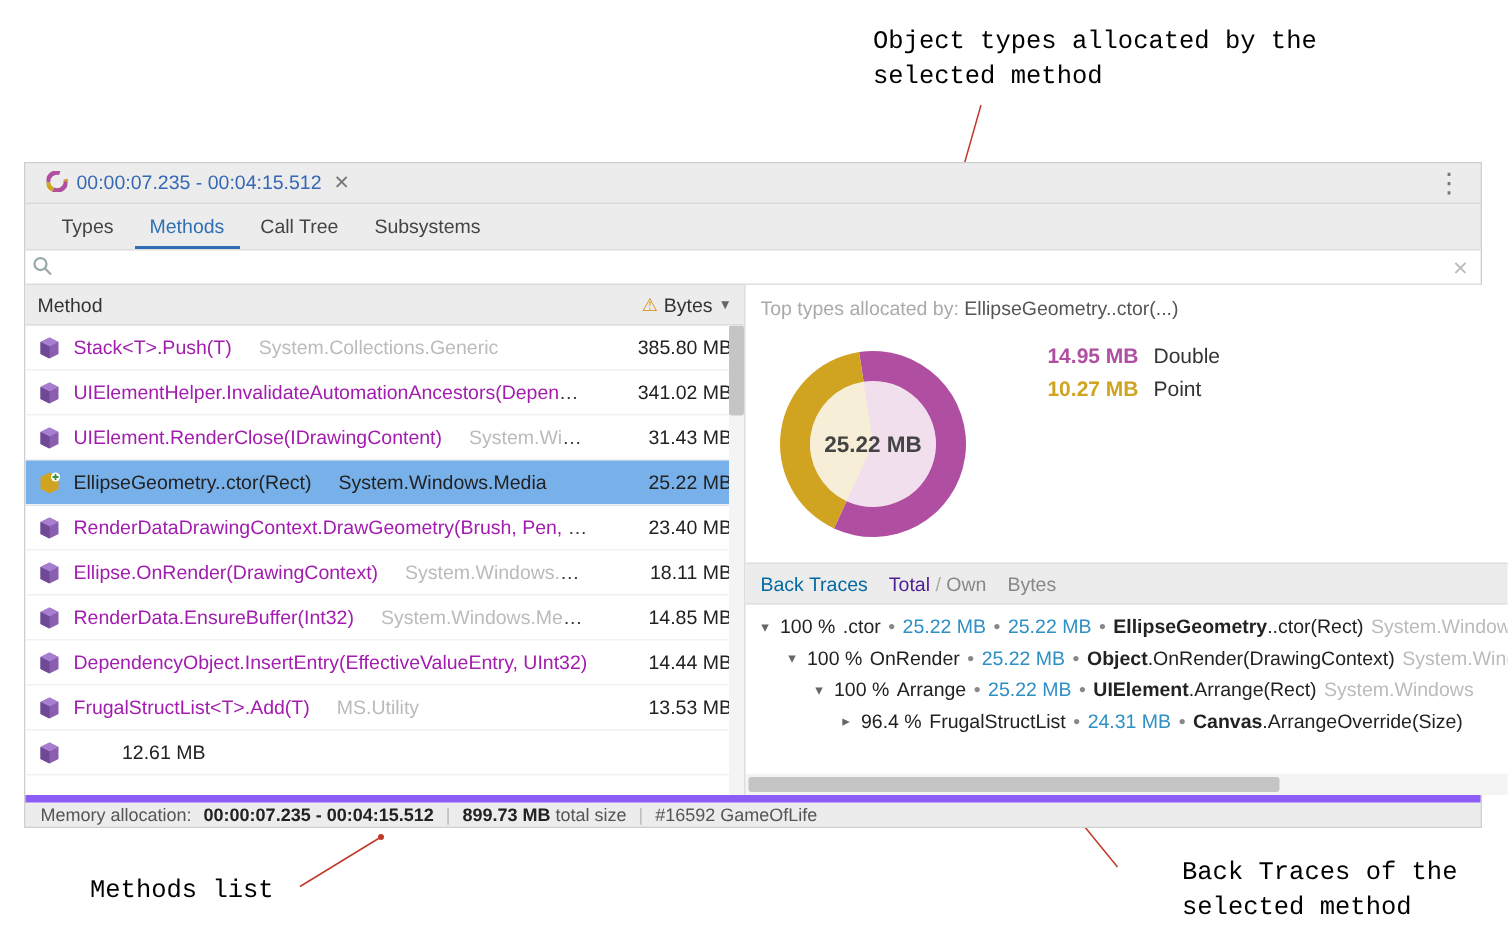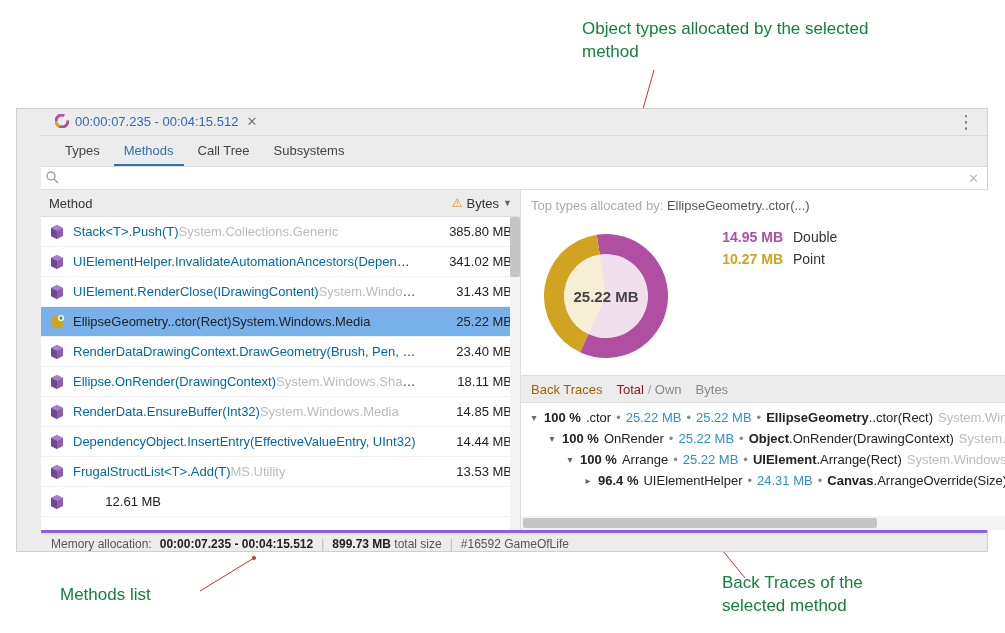--- a/index.html
+++ b/index.html
@@ -9,37 +9,37 @@
     color: #333;
     background: #fff;
     width: 1005px;
     height: 633px;
     position: relative;
     overflow: hidden;
   }
   .annotation {
     position: absolute;
     font-size: 17px;
-    color: #15803d;
+    color: #000000;
     line-height: 1.35;
+    font-family: Liberation Mono, monospace;
   }
   .callout-line { position: absolute; pointer-events: none; }
   .callout-line line { stroke: #c0392b; stroke-width: 1; }
   .callout-line circle { fill: #c0392b; }
 
   
   .panel {
     position: absolute;
     left: 16px;
     top: 108px;
     width: 972px;
     height: 444px;
     background: #ececec;
     border: 1px solid #cfcfcf;
-    padding-left: 24px;
   }
   .tabstrip {
     height: 27px;
     display: flex;
     align-items: center;
     padding: 0 6px;
     background: #ececec;
     border-bottom: 1px solid #d9d9d9;
   }
   .doc-tab {
@@ -120,33 +120,33 @@
     display:flex;
     align-items:center;
     padding:0 8px;
     gap:8px;
     border-bottom:1px solid #f1f1f1;
     cursor:pointer;
   }
   .row.selected { background:#78b0ea; }
   .row .icn { width:16px; height:16px; flex-shrink:0; }
   .row .name { flex:1; overflow:hidden; white-space:nowrap; text-overflow:ellipsis; }
-  .row .name .main { color:#0369a1; }
-  .row .name .ns { color:#bbb; margin-left:0; }
+  .row .name .main { color:#a21caf; }
+  .row .name .ns { color:#bbb; margin-left:18px; }
   .row.selected .name .main, .row.selected .name .ns { color:#222; }
   .row .val { width:88px; text-align:right; color:#222; }
   .scroll-track { position:absolute; right:0; top:0; bottom:0; width:10px; background:#f4f4f4; }
   .scroll-thumb { position:absolute; right:0; width:10px; background:#c5c5c5; border-radius:2px; }
 
   .statusbar {
     height:21px;
     background:#ececec;
-    border-top:3px solid #8b5cf6;
+    border-top:5px solid #8b5cf6;
     display:flex;
-    align-items:flex-end;
+    align-items:center;
     gap:8px;
     padding:0 10px;
     font-size:12px;
     color:#555;
   }
   .statusbar .sep { color:#bbb; }
   .statusbar b { color:#222; }
 
   
   .top-pane {
@@ -169,50 +169,50 @@
   .legend-row .ln { color:#333; }
   .lv.purple { color:#b04fa1; }
   .lv.yellow { color:#d0a320; }
 
   .bt-pane { flex:1; display:flex; flex-direction:column; background:#fff; }
   .bt-header {
     height:27px; background:#ececec; border-bottom:1px solid #ddd;
     display:flex; align-items:center; padding:0 10px; gap:14px;
     position: relative;
   }
-  .bt-header .lbl { color:#a16207;text-align:right; }
-  .bt-header .lnk-total { color:#7f1d1d; cursor:pointer; }
+  .bt-header .lbl { color:#0369a1;text-align:right; }
+  .bt-header .lnk-total { color:#4c1d95; cursor:pointer; }
   .bt-header .lnk-own { color:#888; cursor:pointer; }
   .bt-header .lnk-bytes { color:#888; cursor:pointer; }
   .bt-header .slash { color:#aaa; }
 
   .bt-rows { flex:1; overflow:hidden; padding:4px 0; position:relative; }
   .bt-row {
     display:flex; align-items:center; gap:5px;
     padding:3px 8px; white-space:nowrap; overflow:hidden;
     cursor:pointer;
     font-size:13px;
   }
   .bt-row .exp { width:10px; text-align:center; color:#666; font-size:10px; }
-  .bt-row .pct { font-weight:700; color:#222; }
+  .bt-row .pct { font-weight:400; color:#222; }
   .bt-row .dot { color:#888; }
   .bt-row .mname { color:#222; }
   .bt-row .mb { color:#2f90c4; }
   .bt-row .cls { color:#222; }
   .bt-row .cls b { font-weight:600; }
   .bt-row .ns { color:#bbb; }
   .bt-hscroll { height:14px; background:#f4f4f4; display:flex; align-items:center; padding:0 2px; }
   .bt-hscroll .th { height:10px; width:60%; background:#c5c5c5; border-radius:2px; }
 </style>
 </head>
 <body>
 
 <div class="annotation" style="left:582px; top:18px; width:300px;">Object types allocated by the selected method</div>
 <div class="annotation" style="left:60px; top:584px;text-align:center;">Methods list</div>
-<div class="annotation" style="left:722px; top:572px; width:200px;">Back Traces of the selected method</div>
+<div class="annotation" style="left:788px; top:572px; width:200px;">Back Traces of the selected method</div>
 
 <svg class="callout-line" style="left:0; top:0;" width="1005" height="633">
   <line x1="654" y1="70" x2="603" y2="250"></line>
   <circle cx="603" cy="250" r="2"></circle>
   <line x1="200" y1="591" x2="254" y2="558"></line>
   <circle cx="254" cy="558" r="2"></circle>
   <line x1="745" y1="578" x2="714" y2="540"></line>
   <circle cx="714" cy="540" r="2"></circle>
 </svg>
 
@@ -428,21 +428,21 @@
               <span class="mname">  Arrange</span>
               <span class="dot"> • </span>
               <span class="mb">25.22 MB</span>
               <span class="dot"> • </span>
               <span class="cls"><b>UIElement</b>.Arrange(Rect)</span>
               <span class="ns">  System.Windows</span>
             </div>
             <div class="bt-row" style="padding-left: 62px;">
               <span class="exp">▸</span>
               <span class="pct">96.4 %</span>
-              <span class="mname">  UIElementHelper</span>
+              <span class="mname">  FrugalStructList</span>
               <span class="dot"> • </span>
               <span class="mb">24.31 MB</span>
               <span class="dot"> • </span>
               <span class="cls"><b>Canvas</b>.ArrangeOverride(Size)</span>
             </div>
           </div>
         <div class="bt-hscroll">
           <div class="th"></div>
         </div>
       </div>

